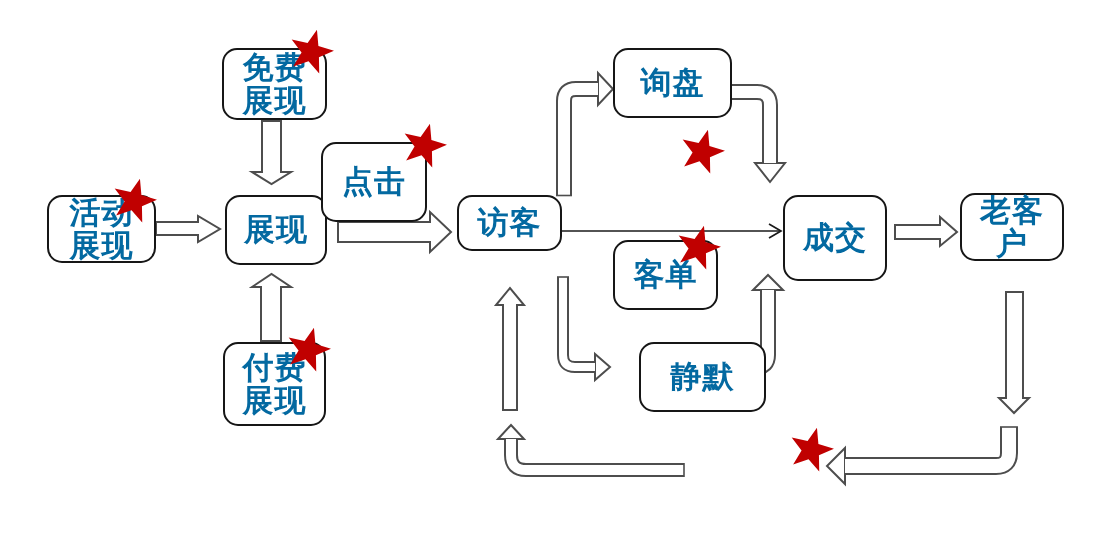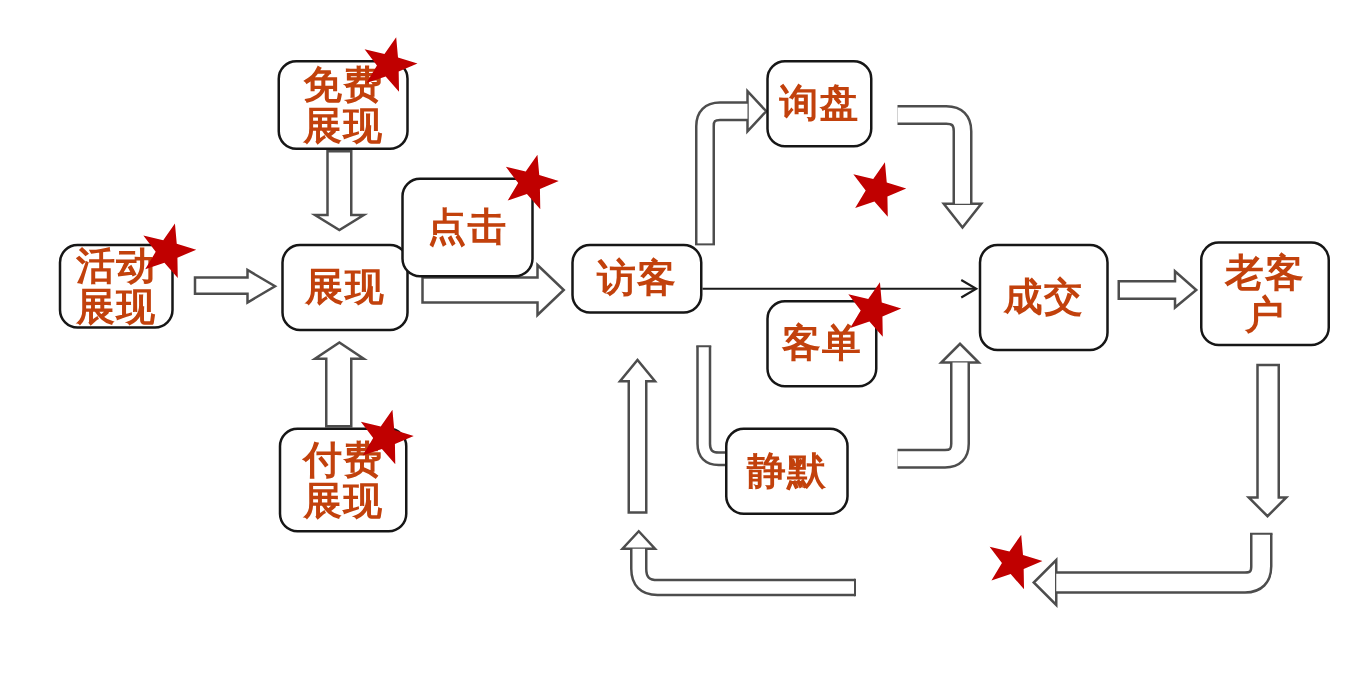--- a/index.html
+++ b/index.html
@@ -8,21 +8,21 @@
     font-family:"Liberation Sans",sans-serif;
   }
   #arrow-layer{position:absolute;left:0;top:0;width:1096px;height:546px;}
   .node{
     position:absolute;box-sizing:border-box;background:#fff;
     border:2.5px solid #161616;border-radius:15px;
     display:flex;align-items:center;justify-content:center;text-align:center;
     z-index:2;
   }
   .node .lbl{
-    white-space:pre-line;font-weight:bold;color:#c2410c;
+    white-space:pre-line;font-weight:bold;color:#0369a1;
     font-size:31px;line-height:1.08;letter-spacing:1px;
   }
   .star{position:absolute;width:48px;height:48px;z-index:3;}
   .tube-outer{fill:none;stroke:#4d4d4d;}
   .tube-inner{fill:none;stroke:#ffffff;}
   .blockarrow, .head{fill:#ffffff;stroke:#4d4d4d;stroke-width:2;stroke-linejoin:miter;}
   .cap{stroke:#4d4d4d;stroke-width:1.6;}
   .thinline{stroke:#1a1a1a;stroke-width:1.7;fill:none;}
 </style>
 </head>
@@ -99,54 +99,54 @@
       <polygon class="head" points="498,439 524,439 511,425"></polygon>
       <path class="tube-inner" style="stroke-width:10" d="M684,470 L526,470 Q511,470 511,455 L511,439"></path>
       <line class="cap" x1="684" y1="463" x2="684" y2="477"></line>
     </g>
 
     <g>
       <polygon class="blockarrow" points="503,410 503,305 496,305 510,288 524,305 517,305 517,410"></polygon>
     </g>
   </svg>
 
-  <div class="node" style="left:47px;top:195px;width:92px;height:68px">
+  <div class="node" style="left:47px;top:195px;width:109px;height:68px">
       <span class="lbl">活动
 展现</span>
     </div>
   <div class="node" style="left:222px;top:48px;width:105px;height:72px">
       <span class="lbl">免费
 展现</span>
     </div>
   <div class="node" style="left:225px;top:195px;width:102px;height:70px">
       <span class="lbl">展现</span>
     </div>
   <div class="node" style="left:223px;top:342px;width:103px;height:84px">
       <span class="lbl">付费
 展现</span>
     </div>
   <div class="node" style="left:321px;top:142px;width:106px;height:80px">
       <span class="lbl">点击</span>
     </div>
   <div class="node" style="left:457px;top:195px;width:105px;height:56px">
       <span class="lbl">访客</span>
     </div>
-  <div class="node" style="left:613px;top:48px;width:85px;height:70px">
+  <div class="node" style="left:613px;top:48px;width:119px;height:70px">
       <span class="lbl">询盘</span>
     </div>
-  <div class="node" style="left:613px;top:240px;width:89px;height:70px">
+  <div class="node" style="left:613px;top:240px;width:105px;height:70px">
       <span class="lbl">客单</span>
     </div>
-  <div class="node" style="left:580px;top:342px;width:99px;height:70px">
+  <div class="node" style="left:639px;top:342px;width:127px;height:70px">
       <span class="lbl">静默</span>
     </div>
   <div class="node" style="left:783px;top:195px;width:104px;height:86px">
       <span class="lbl">成交</span>
     </div>
-  <div class="node" style="left:960px;top:193px;width:104px;height:84px">
+  <div class="node" style="left:960px;top:193px;width:104px;height:68px">
       <span class="lbl">老客
 户</span>
     </div>
 
   <svg class="star" style="left:110px;top:177px" viewBox="-24 -24 48 48">
       <polygon transform="rotate(15)" fill="#c00000" points="0,-23 5.6,-7.7 21.9,-7.1 9,2.9 13.5,18.6 0,9.5 -13.5,18.6 -9,2.9 -21.9,-7.1 -5.6,-7.7"></polygon>
     </svg>
   <svg class="star" style="left:287px;top:28px" viewBox="-24 -24 48 48">
       <polygon transform="rotate(15)" fill="#c00000" points="0,-23 5.6,-7.7 21.9,-7.1 9,2.9 13.5,18.6 0,9.5 -13.5,18.6 -9,2.9 -21.9,-7.1 -5.6,-7.7"></polygon>
     </svg>

